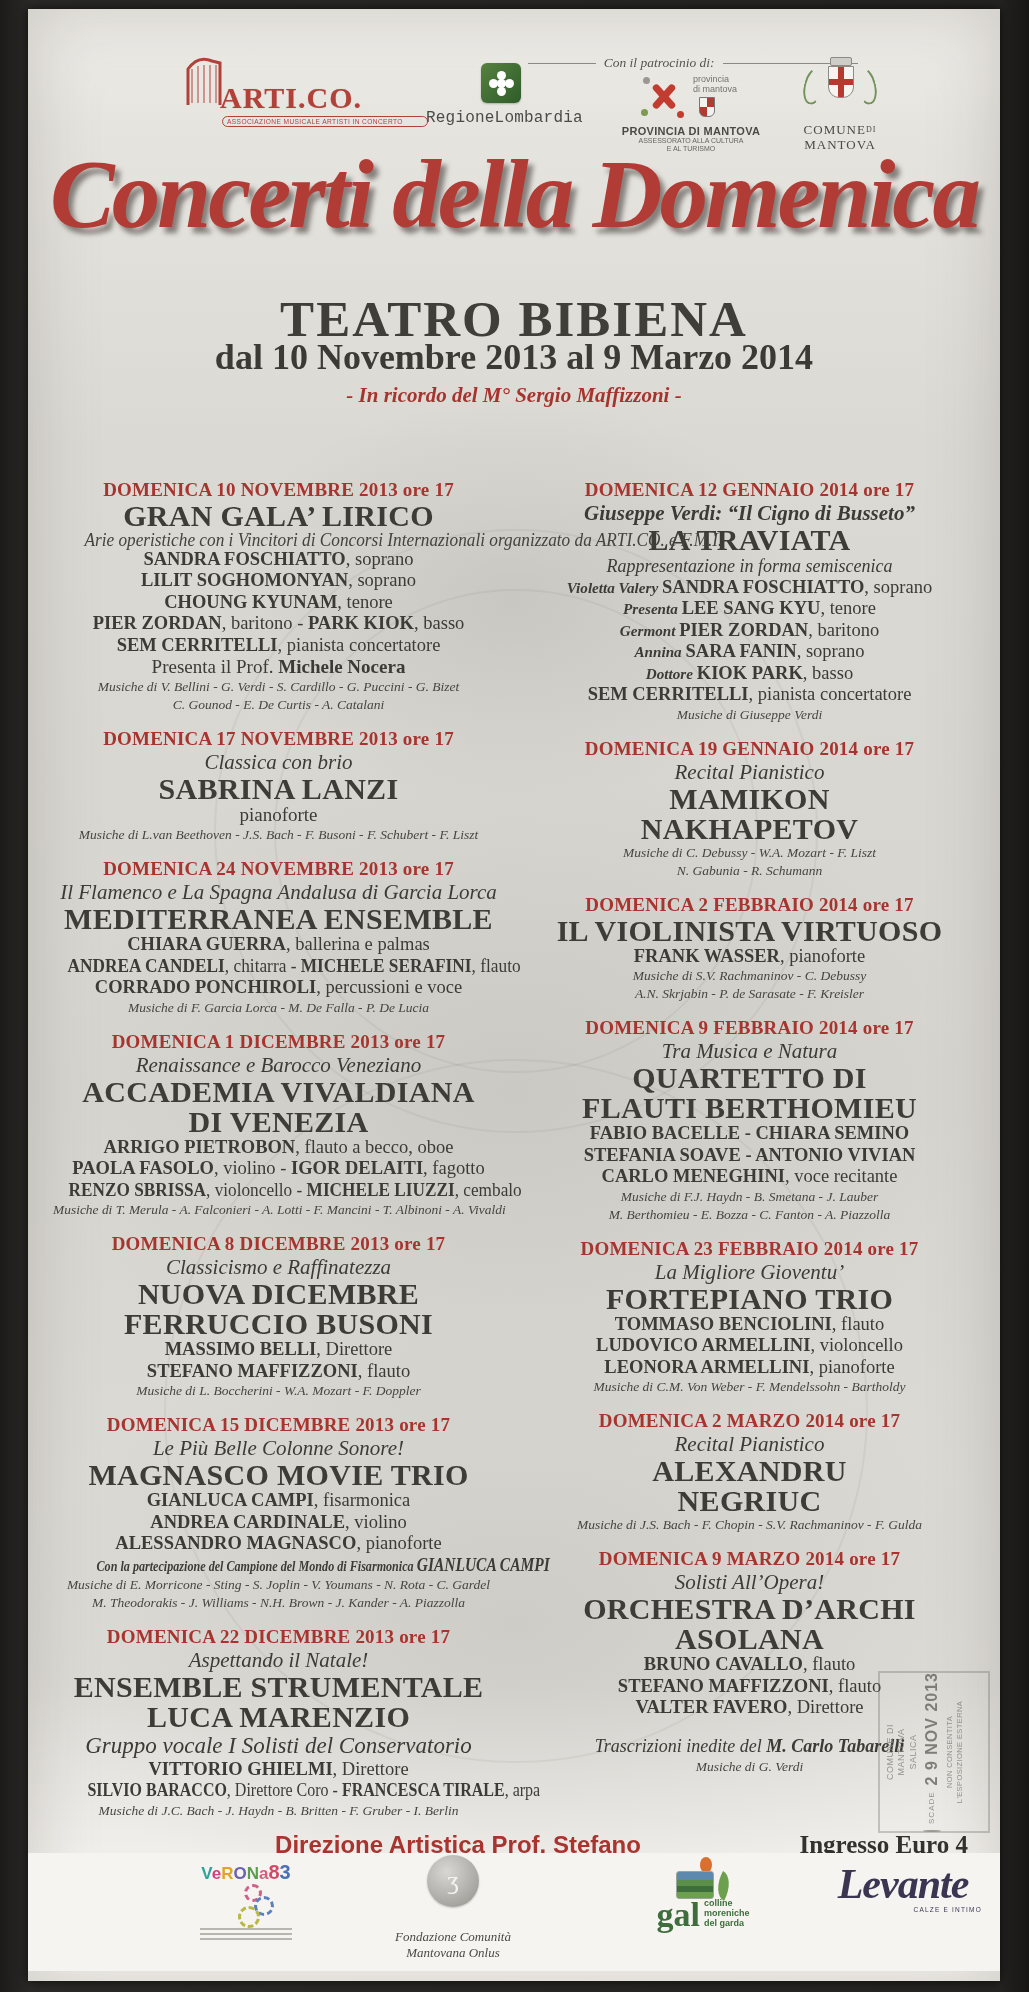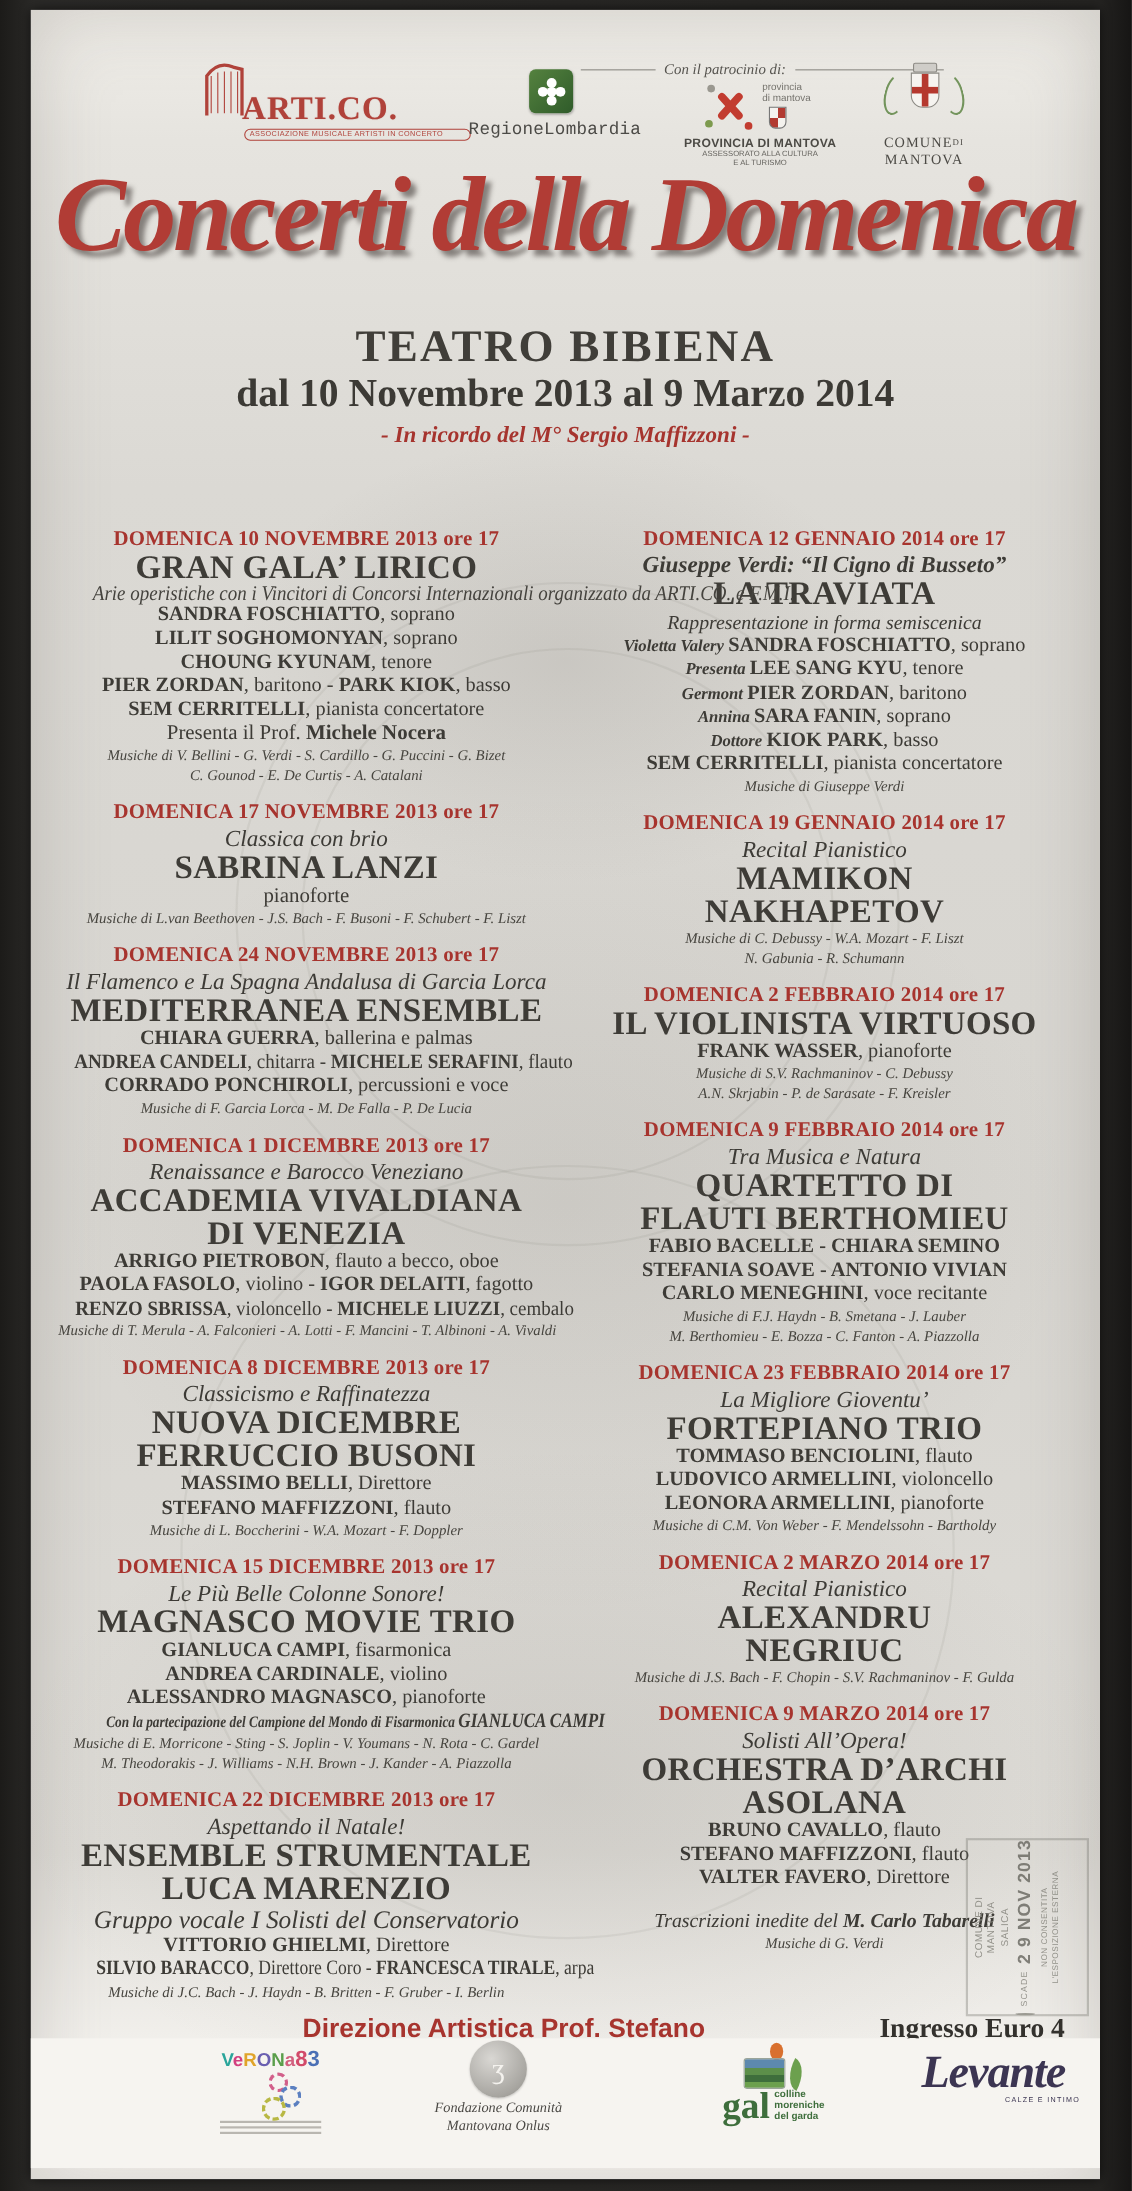--- a/index.html
+++ b/index.html
@@ -63,21 +63,21 @@
   .laurel.l{left:24px;border-right-color:transparent;border-top-color:transparent;transform:rotate(14deg);}
   .laurel.r{right:24px;border-left-color:transparent;border-top-color:transparent;transform:rotate(-14deg);}
   .com-name{font-size:13px;letter-spacing:1px;line-height:1.15;margin-top:2px;}
   .com-name .di{font-size:8px;vertical-align:2px;}
 
   
   .script-title{position:absolute;left:0;right:0;top:116px;text-align:center;
     font-family:"Liberation Serif",serif;font-style:italic;font-weight:bold;font-size:97px;
     color:#b13c35;letter-spacing:-3px;line-height:1.45;
     text-shadow:5px 6px 5px rgba(55,48,44,.55);}
-  .venue{position:absolute;left:0;right:0;top:281px;text-align:center;font-weight:bold;font-size:41px;color:#403e39;letter-spacing:2px;}
+  .venue{position:absolute;left:0;right:0;top:281px;text-align:center;font-weight:bold;font-size:51px;color:#403e39;letter-spacing:2px;}
   .range{position:absolute;left:0;right:0;top:327px;text-align:center;font-weight:bold;font-size:36px;color:#3c3a35;}
   .dedication{position:absolute;left:0;right:0;top:374px;text-align:center;font-style:italic;font-weight:bold;font-size:21px;color:#a6342e;}
 
   
   .columns{position:absolute;left:24px;right:24px;top:470px;display:flex;gap:18px;}
   .col{flex:1;min-width:0;text-align:center;color:#3d3b36;}
   .block{margin-bottom:14px;}
   .c-date{font-weight:bold;font-size:19px;line-height:1.15;color:#a7342e;letter-spacing:.2px;}
   .c-sub{font-style:italic;font-size:21px;line-height:1.15;}
   .c-sub.bold{font-weight:bold;}
@@ -122,21 +122,21 @@
   .v-wheels{position:relative;height:40px;}
   .wheel{position:absolute;border-radius:50%;border:3px dashed;}
   .w1{left:58px;top:0px;width:12px;height:12px;border-color:#d25f8a;}
   .w2{left:68px;top:12px;width:14px;height:14px;border-color:#5b7fc0;}
   .w3{left:52px;top:22px;width:16px;height:16px;border-color:#b8b844;}
   .v-lines{margin-top:4px;}
   .v-bar{height:2px;background:#b9b6b0;margin:3px 14px;}
   .fond{left:330px;top:2px;width:190px;color:#4b4945;}
   .f-circle{width:52px;height:52px;margin:0 auto;border-radius:50%;background:radial-gradient(circle at 38% 32%,#d9d7d3,#a8a6a1 70%,#8e8c87);position:relative;box-shadow:0 1px 2px rgba(0,0,0,.2);}
   .f-fig{position:absolute;left:50%;top:50%;transform:translate(-50%,-50%);color:#f4f2ee;font-size:26px;line-height:1;}
-  .f-text{margin-top:1px;font-style:italic;font-size:13px;line-height:1.25;}
+  .f-text{margin-top:22px;font-style:italic;font-size:13px;line-height:1.25;}
   .gal{left:590px;top:4px;width:170px;}
   .g-art{position:relative;height:42px;}
   .g-sun{position:absolute;left:82px;top:0;width:12px;height:16px;background:#d9702e;border-radius:50%;}
   .g-flag{position:absolute;left:58px;top:14px;width:36px;height:26px;border:1px solid #9aa59a;border-radius:3px;overflow:hidden;background:
      linear-gradient(#5d89ae 0 30%,#5c8f4a 30% 55%,#3e6e3c 55% 78%,#6ca04e 78%);}
   .g-leaf{position:absolute;left:98px;top:16px;width:15px;height:26px;background:#6ca04e;border-radius:0 100% 0 100%;transform:rotate(28deg);}
   .g-row{display:flex;align-items:flex-end;justify-content:center;gap:4px;color:#3e6e3c;}
   .g-name{font-family:"Liberation Serif",serif;font-weight:bold;font-size:34px;line-height:.8;}
   .g-words{text-align:left;font-family:"Liberation Sans",sans-serif;font-size:9px;line-height:1.1;font-weight:bold;}
   .lev{left:790px;top:10px;width:170px;color:#3c3552;}

